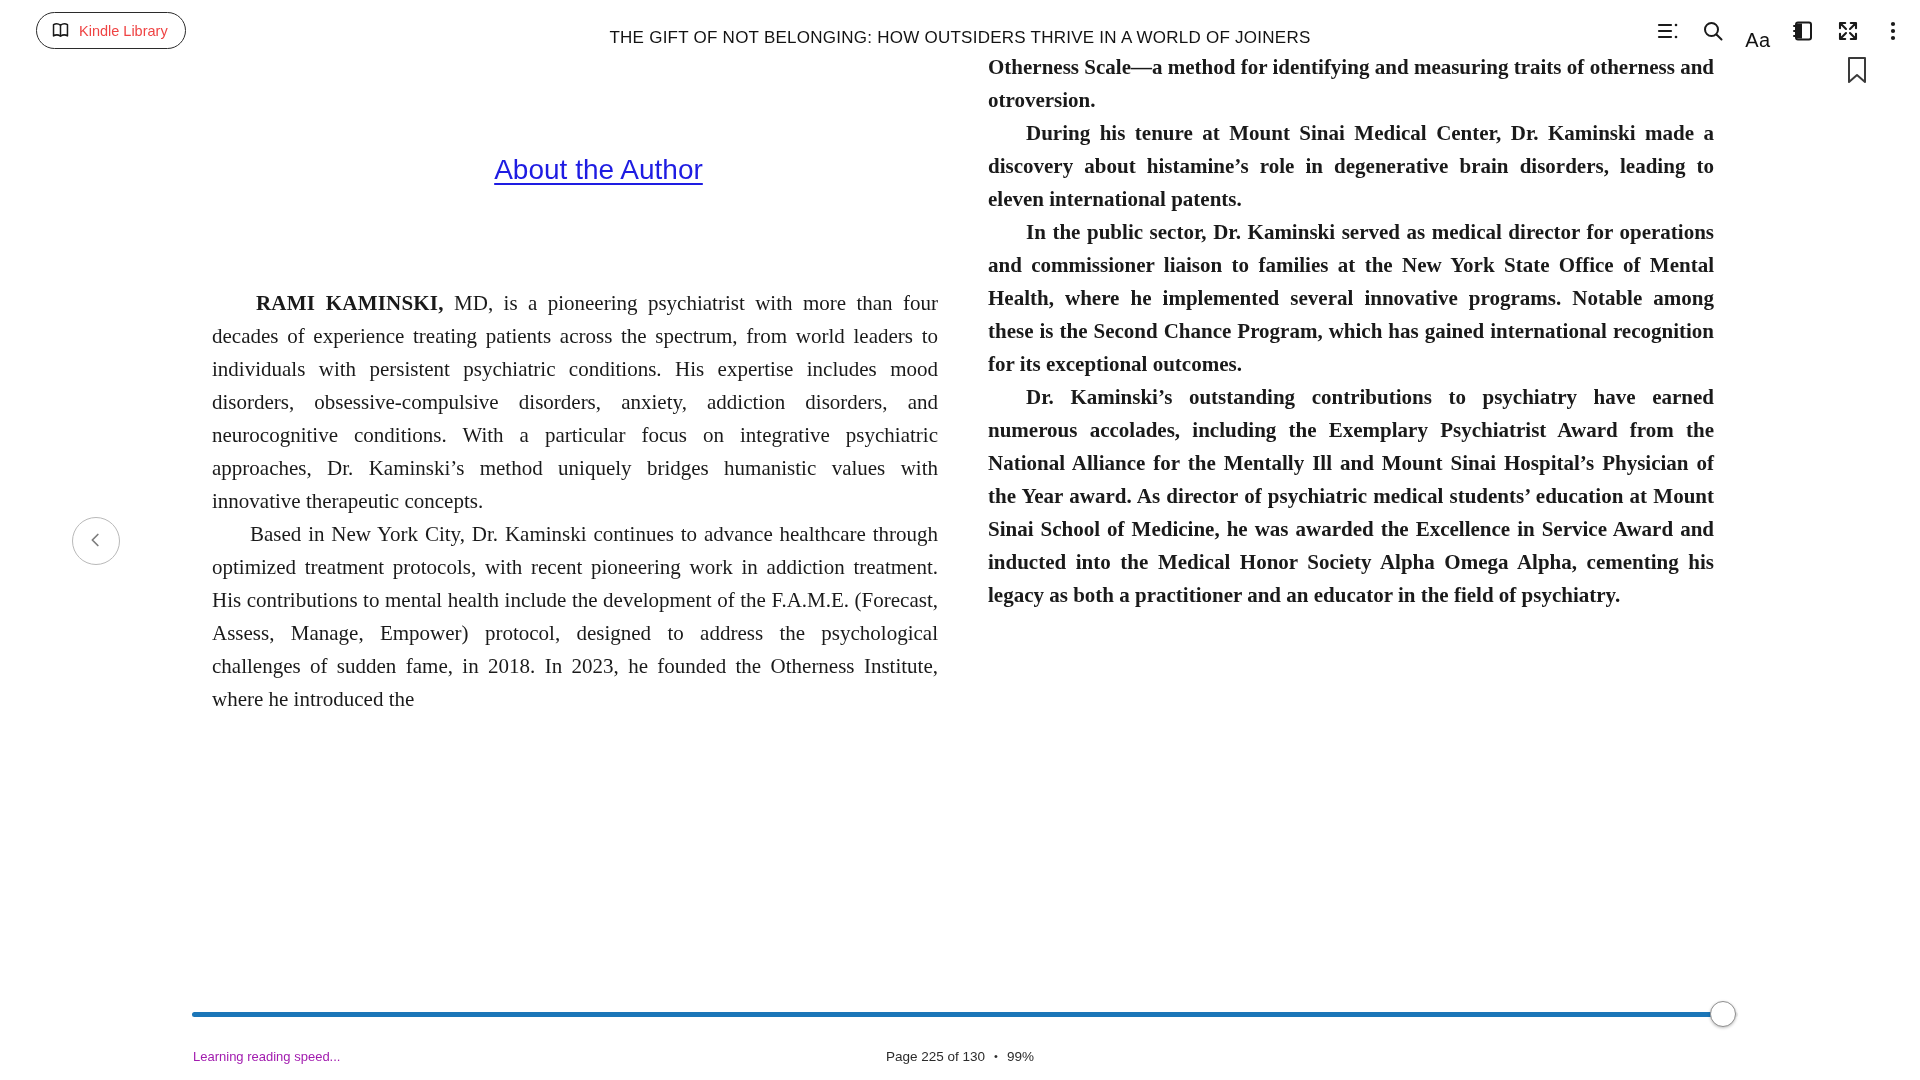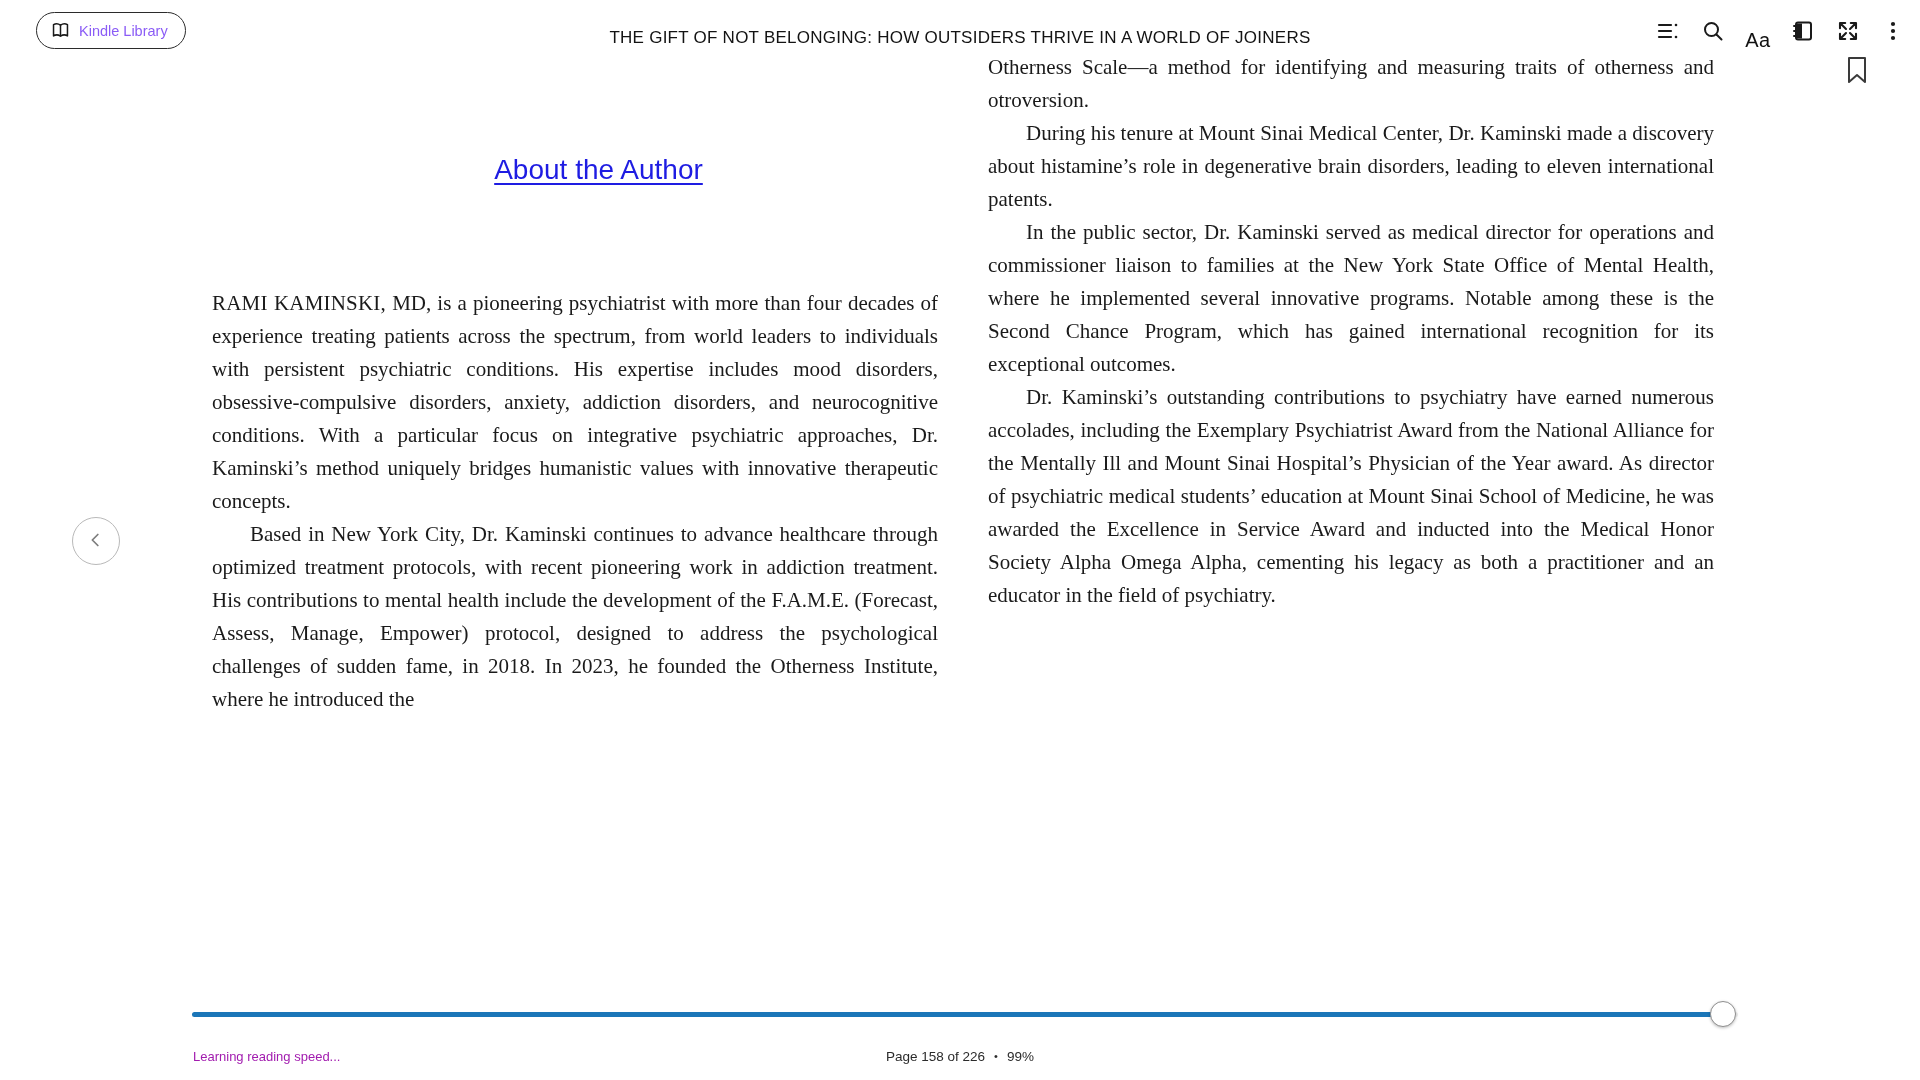--- a/index.html
+++ b/index.html
@@ -3,46 +3,46 @@
 <meta charset="utf-8">
 <style>
   * { margin:0; padding:0; box-sizing:border-box; }
   html,body { width:1920px; height:1080px; background:#ffffff; overflow:hidden;
               font-family:"Liberation Sans", sans-serif; color:#1a1a1a; position:relative; }
 
   
   .topbar { position:absolute; top:0; left:0; width:1920px; height:52px; background:#fff; }
   .library-btn { position:absolute; left:36px; top:12px; height:37px; display:flex; align-items:center;
                  gap:9px; padding:0 17px 0 14px; border:1.6px solid #2b2b2b; border-radius:19px;
-                 background:#fff; cursor:pointer; font-size:14.5px; color:#8b5cf6; }
+                 background:#fff; cursor:pointer; font-size:14.5px; color:#ef4444; }
   .library-btn svg { display:block; }
   .book-title { position:absolute; left:0; top:22px; width:100%; text-align:center;
                 font-size:17px; letter-spacing:.25px; color:#131313;margin-top:6px; }
   .toolbar { position:absolute; right:15px; top:19px; display:flex; align-items:center; gap:21px; }
   .tool-btn { width:24px; height:26px; display:flex; align-items:center; justify-content:center;
               background:none; border:none; cursor:pointer; }
   .aa-label { font-size:20px; font-weight:500; color:#111; letter-spacing:.5px;margin-top:16px; }
   .bookmark-btn { position:absolute; right:52px; top:56px; background:none; border:none; cursor:pointer; }
 
   
   .prev-btn { position:absolute; left:72px; top:517px; width:48px; height:48px; border-radius:50%;
               border:1px solid #b9b9b9; background:#fff; display:flex; align-items:center;
               justify-content:center; cursor:pointer; }
 
   
   .col { position:absolute; width:726px; font-family:"Liberation Serif", serif; font-size:21px;
          line-height:33px; text-align:justify; color:#1a1a1a; }
   .col-left  { left:212px; top:0; height:900px; }
-  .col-right { left:988px; top:51px; }
+  .col-right { left:988px; top:51px;font-weight:bold; }
   .about-heading { position:absolute; top:152px; left:0; width:100%; text-align:center; }
   .about-heading a { font-family:"Liberation Sans", sans-serif; font-size:28px; font-weight:500;
                      text-decoration:underline; text-underline-offset:4px; cursor:pointer; }
   .left-paras { position:absolute; top:287px; left:0; width:726px; }
   .para-indent { text-indent:38px; }
-  .lead-bold { font-weight:normal; letter-spacing:.2px; }
+  .lead-bold { font-weight:bold; letter-spacing:.2px;margin-left:44px; }
 
   
   .progress-track { position:absolute; left:192px; top:1012px; width:1546px; height:5px;
                     background:#ededed; border-radius:3px; cursor:pointer; }
   .progress-fill { height:100%; border-radius:3px; }
   .progress-handle { position:absolute; top:-11px; width:26px; height:26px; border-radius:50%;
                      background:#fff; border:1.5px solid #8f8f8f;
                      box-shadow:0 1px 3px rgba(0,0,0,.25); cursor:grab; }
   .status-left { position:absolute; left:193px; top:1049px; font-size:13px; color:#a21caf; }
   .page-info { position:absolute; left:0; top:1049px; width:100%; text-align:center;
@@ -157,14 +157,14 @@
 </main>
 
 <div class="progress-track">
   <div class="progress-fill" id="progress-fill" style="width: 99%; background: rgb(27, 118, 184);"></div>
   <div class="progress-handle" id="progress-handle" style="left: calc(99% - 13px);"></div>
 </div>
 
 <div class="status-left">Learning reading speed...</div>
 
 <div class="page-info">
-  <span>Page 158 of 226</span><span class="sep">•</span><span>99%</span>
+  <span>Page 225 of 130</span><span class="sep">•</span><span>99%</span>
 </div>
 
 </body></html>

